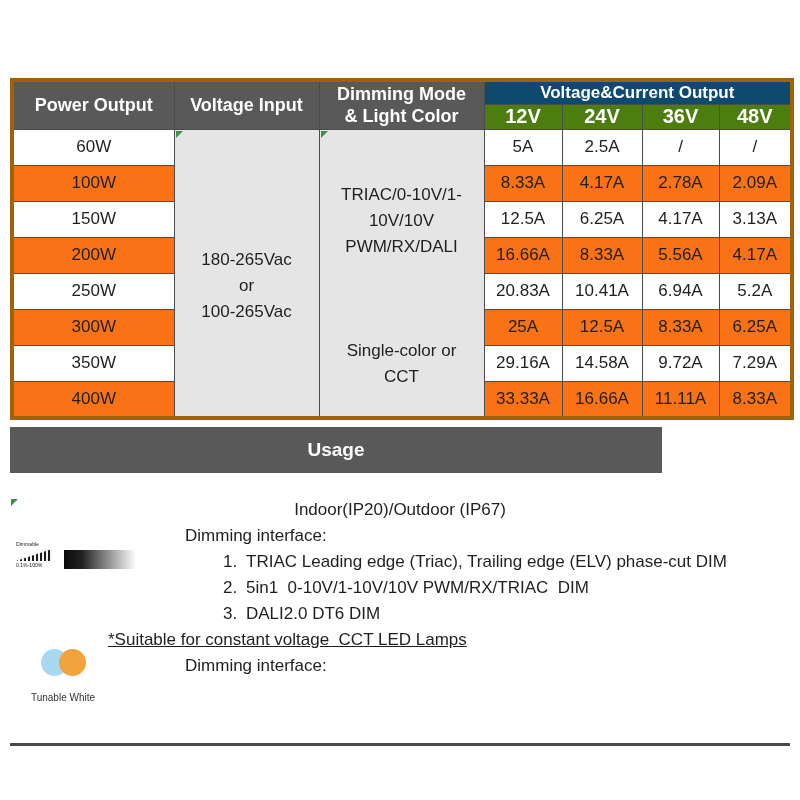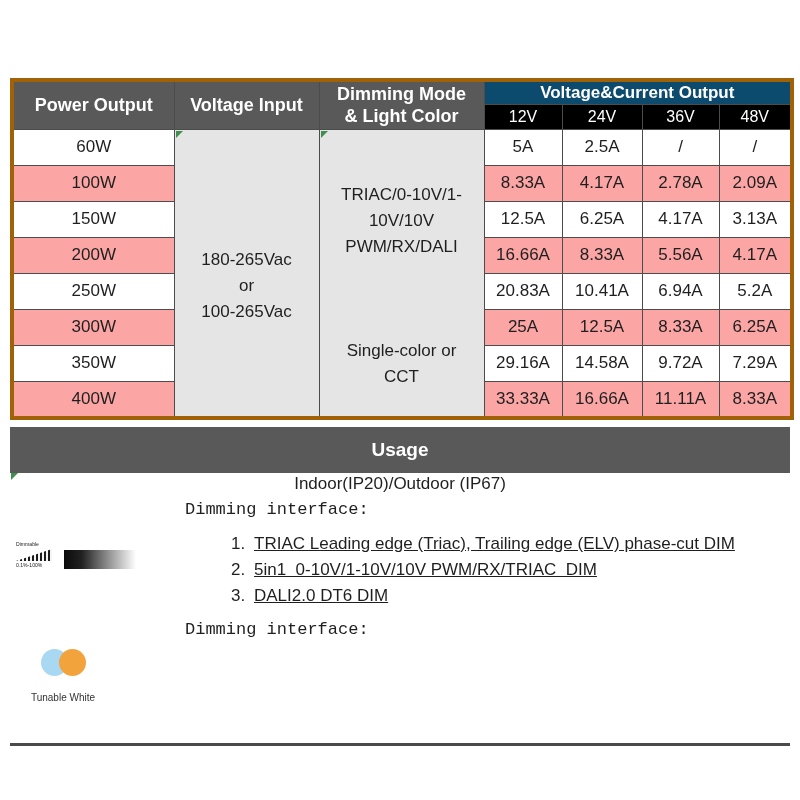--- a/index.html
+++ b/index.html
@@ -30,64 +30,64 @@
     background: #595959; color: #ffffff;
     font-weight: bold; font-size: 18px;
     white-space: pre-line; line-height: 1.25;
   }
   th.group-hdr {
     background: #0c4a6e; color: #ffffff;
     font-weight: bold; font-size: 17px;
     height: 24px;
   }
   th.sub {
-    background: #000000; color: #ffffff;
-    font-weight: normal; font-size: 16px;
+    background: #4d7c0f; color: #ffffff;
+    font-weight: bold; font-size: 20px;
     height: 25px;
   }
   td.power, td.val {
     font-size: 17px; height: 34px; background: #ffffff;
   }
-  tr.alt td.power, tr.alt td.val { background: #fca5a5; }
+  tr.alt td.power, tr.alt td.val { background: #f97316; }
   td.merged {
     background: #e5e5e5;
     font-size: 17px;
     vertical-align: middle;
     position: relative;
     white-space: pre-line;
     line-height: 26px;
   }
   td.voltage-cell { padding-bottom: 28px; margin-left: 13px; }
   td.dimming-cell { padding-top: 28px; }
   .dim-gap { height: 26px; }
   .corner-flag {
     position: absolute; top: 1px; left: 1px;
     width: 0; height: 0;
     border-top: 7px solid #3f8f4f;
     border-right: 7px solid transparent;
   }
 
   
   .usage-band {
-    position: absolute; left: 10px; top: 427px; width: 780px; height: 46px;
+    position: absolute; left: 10px; top: 427px; width: 652px; height: 46px;
     background: #595959; color: #ffffff;
     font-weight: bold; font-size: 19px;
     text-align: center; line-height: 46px;
   }
   .usage-content {
-    position: absolute; left: 10px; top: 471px; width: 780px;
+    position: absolute; left: 10px; top: 497px; width: 780px;
     font-size: 17px;
   }
   .usage-content .line { line-height: 26px; white-space: pre-wrap; }
   .line.center { text-align: center; }
   .line.underlined { text-decoration: underline; }
   .line.head1 { padding-left: 96px; }
   .line.head2 { padding-left: 98px; }
-  .line.lbl { padding-left: 175px; font-family: Liberation Mono, monospace; }
-  .usage-content ol { margin: 8px; padding-left: 232px; text-decoration: underline; }
+  .line.lbl { padding-left: 175px; }
+  .usage-content ol { margin: 0; padding-left: 232px; }
   .usage-content li { line-height: 26px; white-space: pre-wrap; padding-left: 4px; }
 
   .bottom-rule {
     position: absolute; left: 10px; top: 743px; width: 780px; height: 3px;
     background: #4a4a4a;
   }
 
   
   .dimmable-icon {
     position: absolute; left: 16px; top: 541px;
@@ -226,20 +226,21 @@
 
 <div class="usage-content">
   <span class="corner-flag" style="top:2px;"></span>
   <div class="line center">Indoor(IP20)/Outdoor (IP67)</div>
   <div class="line lbl">Dimming interface:</div>
   <ol>
     <li>TRIAC Leading edge (Triac), Trailing edge (ELV) phase-cut DIM</li>
     <li>5in1  0-10V/1-10V/10V PWM/RX/TRIAC  DIM</li>
     <li>DALI2.0 DT6 DIM</li>
   </ol>
+  <div class="line underlined head2">*Suitable for constant voltage  CCT LED Lamps</div>
   <div class="line lbl">Dimming interface:</div>
 </div>
 
 <div class="dimmable-icon">
   <div class="dimmable-left">
     <div class="dimmable-label">Dimmable</div>
     <div class="ramp"></div>
     <div class="dimmable-range">0.1%-100%</div>
   </div>
   <div class="grad-bar"></div>

